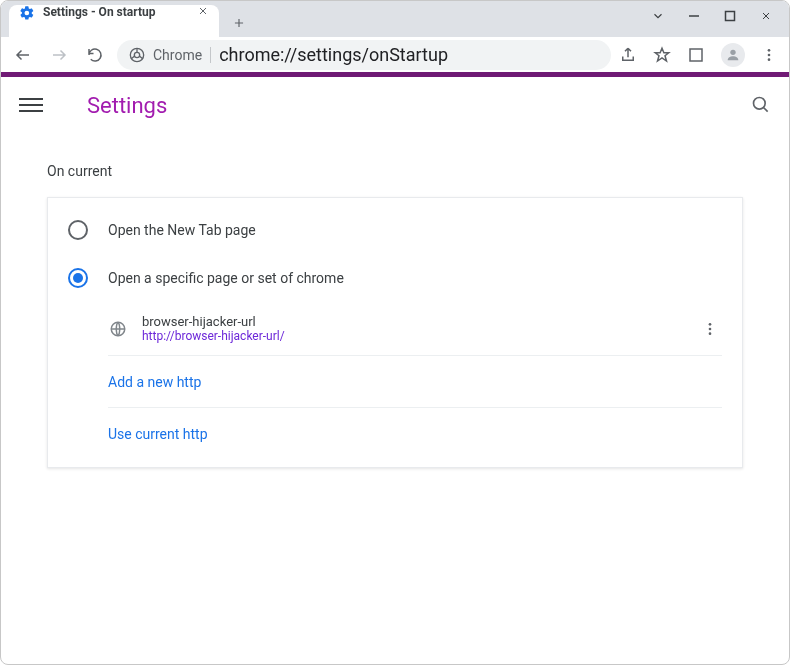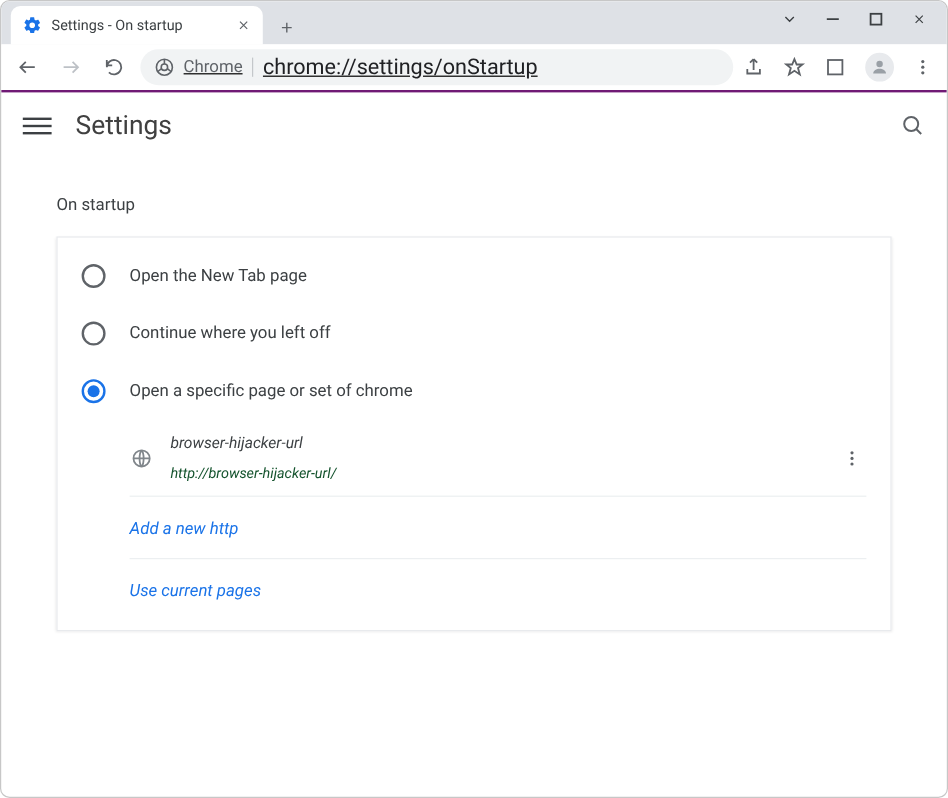--- a/index.html
+++ b/index.html
@@ -1,61 +1,61 @@
 <!DOCTYPE html>
 <html><head>
 <meta charset="utf-8">
 <style>
   * { box-sizing: border-box; }
   html, body { margin: 0; padding: 0; width: 790px; height: 665px; font-family: "Segoe UI", Roboto, Arial, sans-serif; background:#fff; }
   .window { width: 790px; height: 665px; background:#fff; border:1px solid #c7c7c7; border-radius:8px; overflow:hidden; position:relative; }
   
   .titlebar { height:36px; background:#dee1e6; display:flex; align-items:flex-end; }
   .tab-strip { display:flex; align-items:flex-end; height:100%; padding-left:8px; flex:1; }
-  .tab { background:#fff; border-top-left-radius:8px; border-top-right-radius:8px; height:32px; display:flex; align-items:center; padding:0 10px; min-width:210px; gap:8px; }
+  .tab { background:#fff; border-top-left-radius:8px; border-top-right-radius:8px; height:32px; display:flex; align-items:flex-start; padding:0 10px; min-width:210px; gap:8px;font-weight:bold; }
   .tab .favicon svg { width:16px; height:16px; display:block; }
   .tab .tab-title { font-size:12px; color:#3c4043; flex:1; white-space:nowrap; overflow:hidden; }
   .tab .tab-close { color:#5f6368; cursor:pointer; }
   .newtab-btn { display:flex; align-items:center; justify-content:center; width:28px; height:28px; color:#5f6368; margin-left:6px; cursor:pointer; }
   .win-controls { display:flex; align-items:center; gap:18px; padding:0 14px 6px 14px; color:#3c4043; height:100%;}
   .win-controls span { font-size:14px; cursor:pointer; display:flex; align-items:center; justify-content:center; width:18px; height:18px;}
   
-  .toolbar { height:40px; background:#fff; display:flex; align-items:center; padding:0 8px; border-bottom:2px solid #701a75; gap:8px;text-decoration:underline;}
+  .toolbar { height:40px; background:#fff; display:flex; align-items:center; padding:0 8px; border-bottom:5px solid #701a75; gap:8px;}
   .toolbar .nav-btn { width:28px; height:28px; display:flex; align-items:center; justify-content:center; color:#5f6368; border-radius:50%; cursor:pointer;}
   .toolbar .nav-btn.disabled { color:#bdc1c6; cursor:default;}
   .omnibox { flex:1; display:flex; align-items:center; background:#f1f3f4; border-radius:18px; height:30px; padding:0 12px; gap:8px; font-size:14px; color:#3c4043;}
   .omnibox .chrome-label { color:#5f6368; }
   .omnibox .divider { width:1px; height:16px; background:#c4c7ca; }
   .omnibox .url { color:#202124; font-size:18px;}
   .toolbar .right-icons { display:flex; align-items:center; gap:16px; color:#5f6368; padding-right:4px;}
   .toolbar .right-icons span { cursor:pointer; display:flex; align-items:center; justify-content:center;}
   .avatar-circle { width:24px; height:24px; border-radius:50%; background:#e8eaed; display:flex; align-items:center; justify-content:center;}
   
   .settings-header { display:flex; align-items:center; height:56px; padding:0 18px; gap:20px; border-bottom:0; }
   .hamburger { width:24px; height:24px; display:flex; flex-direction:column; justify-content:center; gap:4px; cursor:pointer;}
   .hamburger div { height:2px; background:#3c4043; }
-  .settings-title { font-size:22px; color:#404040; }
+  .settings-title { font-size:22px; color:#a21caf;margin-left:24px; }
   .settings-header .spacer { flex:1; }
   .search-btn { color:#5f6368; cursor:pointer; }
   
   .content { padding: 30px 46px 0 46px; }
   .section-title { font-size:14px; color:#3c4043; margin-bottom:18px; }
   .card { background:#fff; border:1px solid #e8eaed; border-radius:0; box-shadow:0 1px 2px rgba(60,64,67,0.06), 0 1px 3px rgba(60,64,67,0.08); padding:8px 0;}
   .radio-row { display:flex; align-items:center; padding:14px 20px; gap:20px; cursor:pointer; }
   .radio-outer { width:20px; height:20px; border:2px solid #5f6368; border-radius:50%; display:flex; align-items:center; justify-content:center; flex-shrink:0;}
   .radio-outer.selected { border-color:#1a73e8; }
   .radio-inner { display:none; }
   .radio-outer.selected .radio-inner { display:block; width:10px; height:10px; border-radius:50%; background:#1a73e8;}
   .radio-label { font-size:14px; color:#3c4043; }
-  .sub-section { padding:0 20px 0 60px;font-style:italic; }
+  .sub-section { padding:0 20px 0 60px; }
   .page-row { display:flex; align-items:center; gap:14px; padding:12px 0; border-bottom:1px solid #eceff1;}
   .globe { color:#80868b; width:20px; display:flex; justify-content:center; }
   .page-texts { flex:1; }
   .page-title { font-size:13px; color:#3c4043; }
-  .page-url { font-size:12px; color:#14532d;margin-top:10px; }
+  .page-url { font-size:12px; color:#6d28d9; }
   .more-btn { color:#5f6368; cursor:pointer; width:24px; height:24px; display:flex; align-items:center; justify-content:center;}
   .action-row { padding:16px 0; border-bottom:1px solid #eceff1;}
   .action-row:last-child { border-bottom:none; }
   .action-link { color:#1a73e8; font-size:14px; cursor:pointer; }
   svg { display:block; }
 </style>
 </head>
 <body>
 
 <div class="window">
@@ -175,30 +175,26 @@
     <div class="spacer"></div>
     <div class="search-btn">
       <svg width="20" height="20" viewBox="0 0 24 24">
           <circle cx="10" cy="10" r="7" fill="none" stroke="#5f6368" stroke-width="2"></circle>
           <path stroke="#5f6368" stroke-width="2" d="M20 20l-5-5"></path>
         </svg>
     </div>
   </div>
 
   <div class="content">
-    <div class="section-title">On startup</div>
+    <div class="section-title">On current</div>
 
     <div class="card">
       <div class="radio-row">
         <div class="radio-outer"></div>
         <div class="radio-label">Open the New Tab page</div>
-      </div>
-      <div class="radio-row">
-        <div class="radio-outer"></div>
-        <div class="radio-label">Continue where you left off</div>
       </div>
       <div class="radio-row">
         <div class="radio-outer selected">
             <div class="radio-inner"></div>
           </div>
         <div class="radio-label">Open a specific page or set of chrome</div>
       </div>
 
       <div class="sub-section">
         <div class="page-row">
@@ -218,18 +214,18 @@
                 <circle cx="12" cy="12" r="2" fill="#5f6368"></circle>
                 <circle cx="12" cy="19" r="2" fill="#5f6368"></circle>
               </svg>
           </div>
         </div>
 
         <div class="action-row">
           <span class="action-link">Add a new http</span>
         </div>
         <div class="action-row">
-          <span class="action-link">Use current pages</span>
+          <span class="action-link">Use current http</span>
         </div>
       </div>
     </div>
   </div>
 </div>
 
 </body></html>

